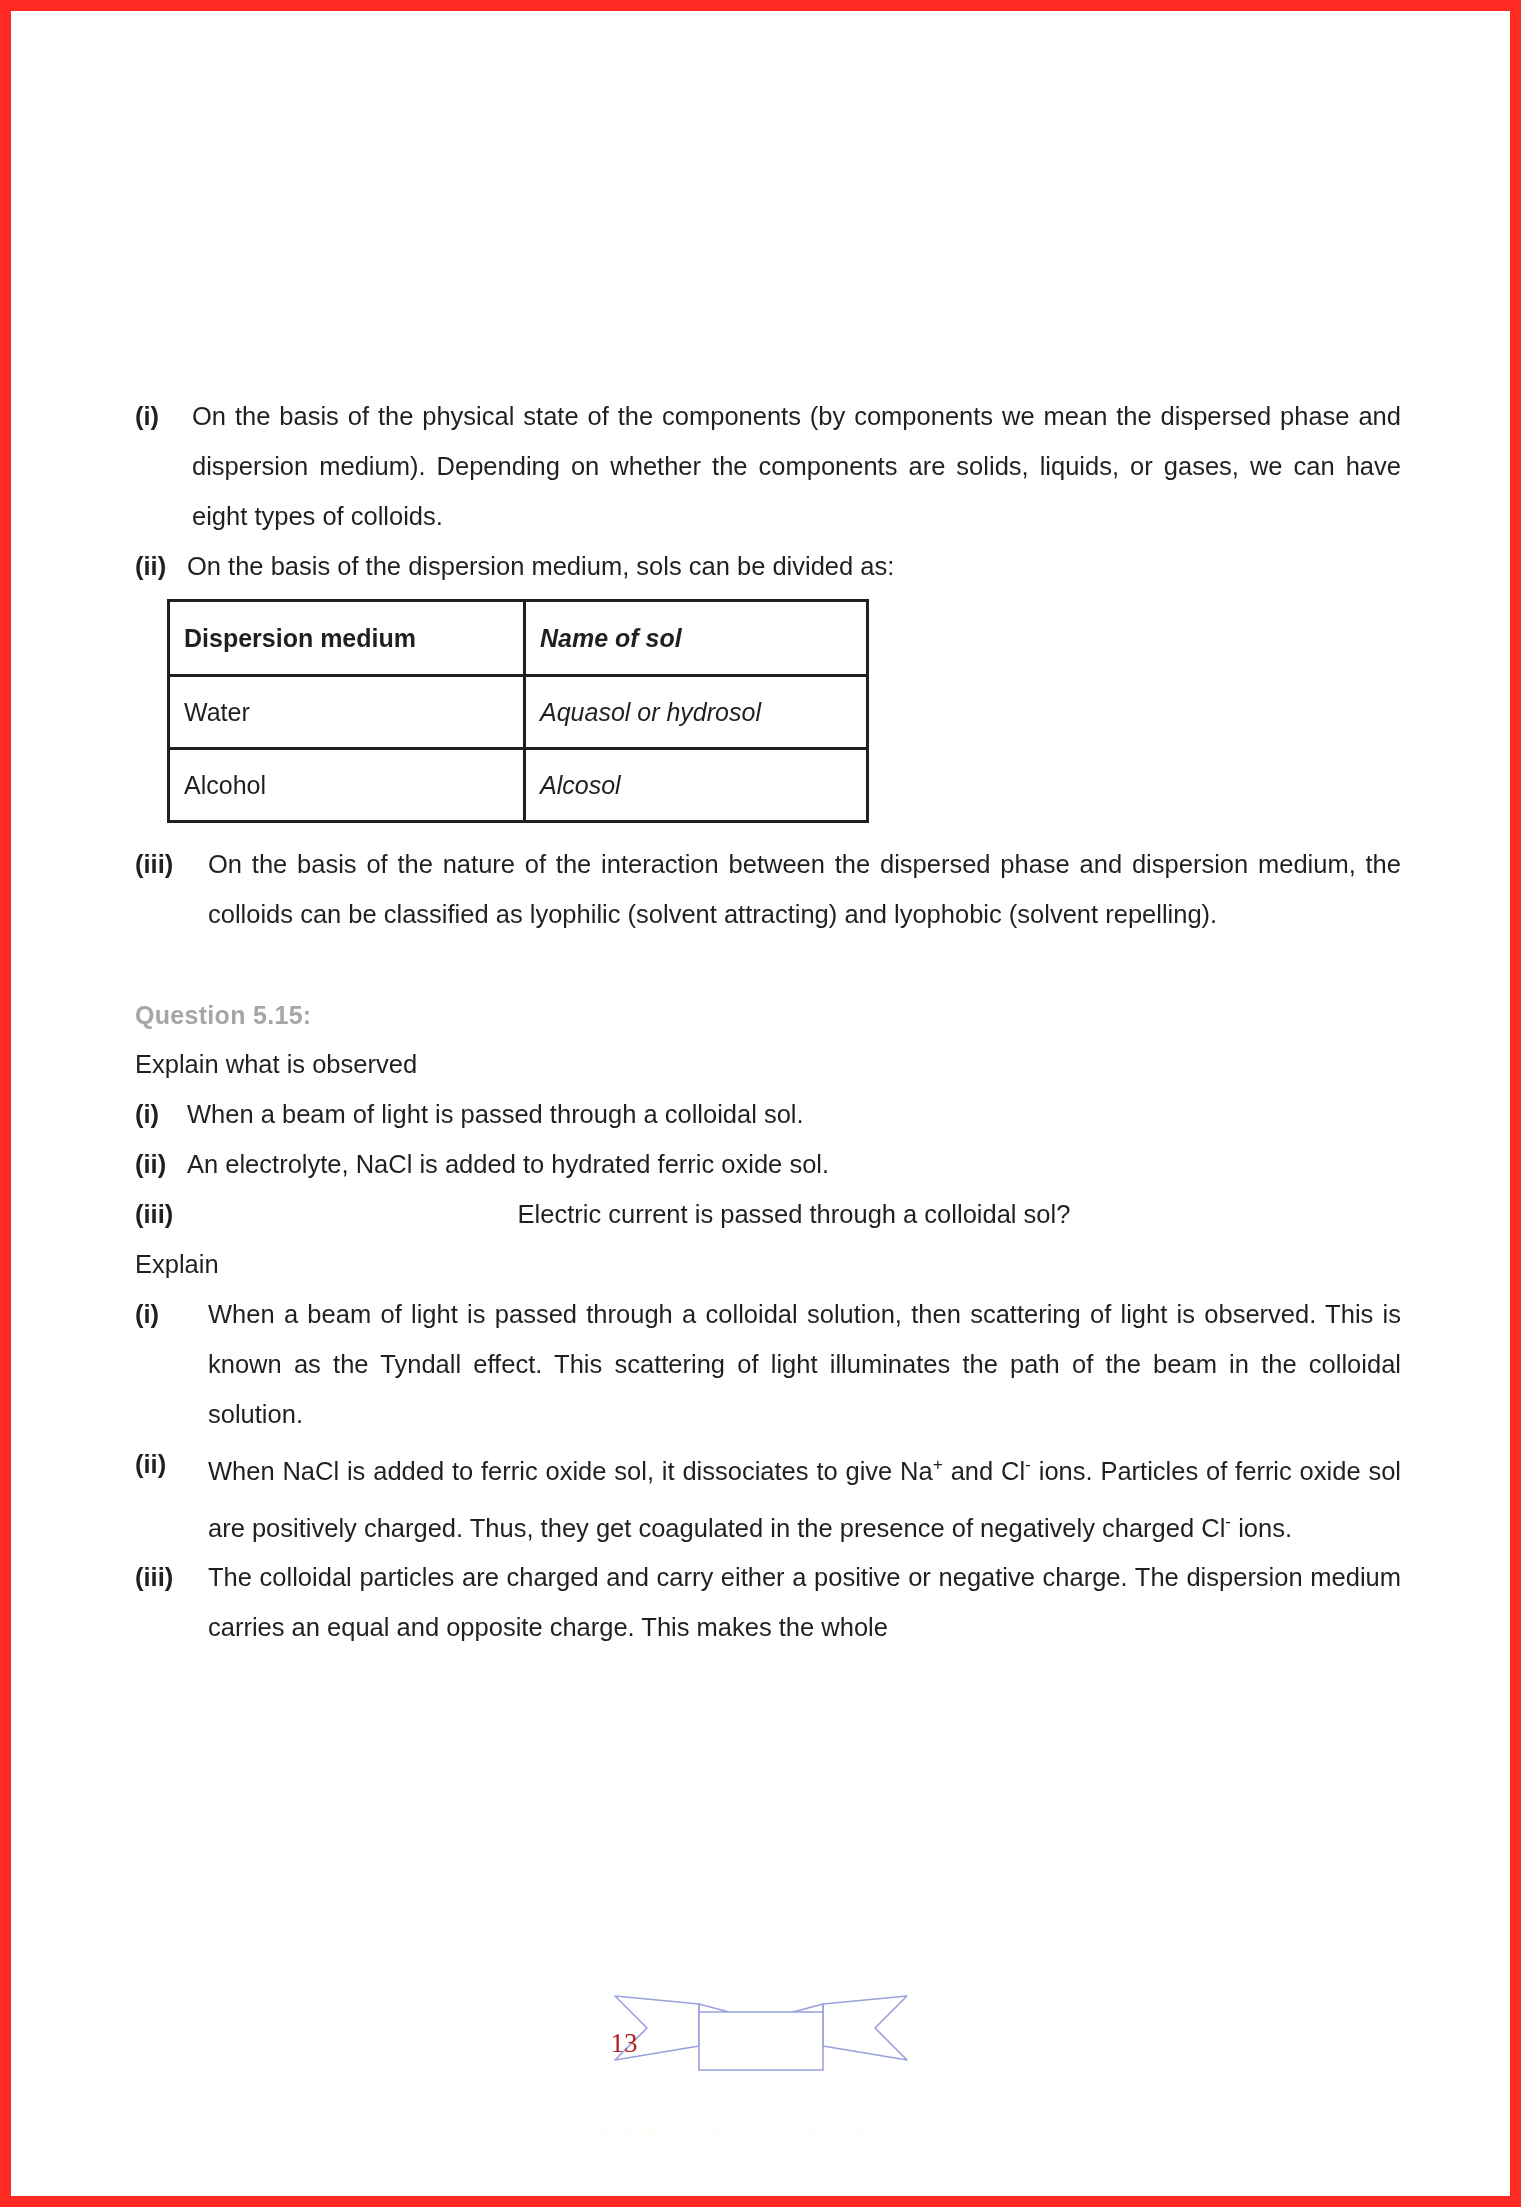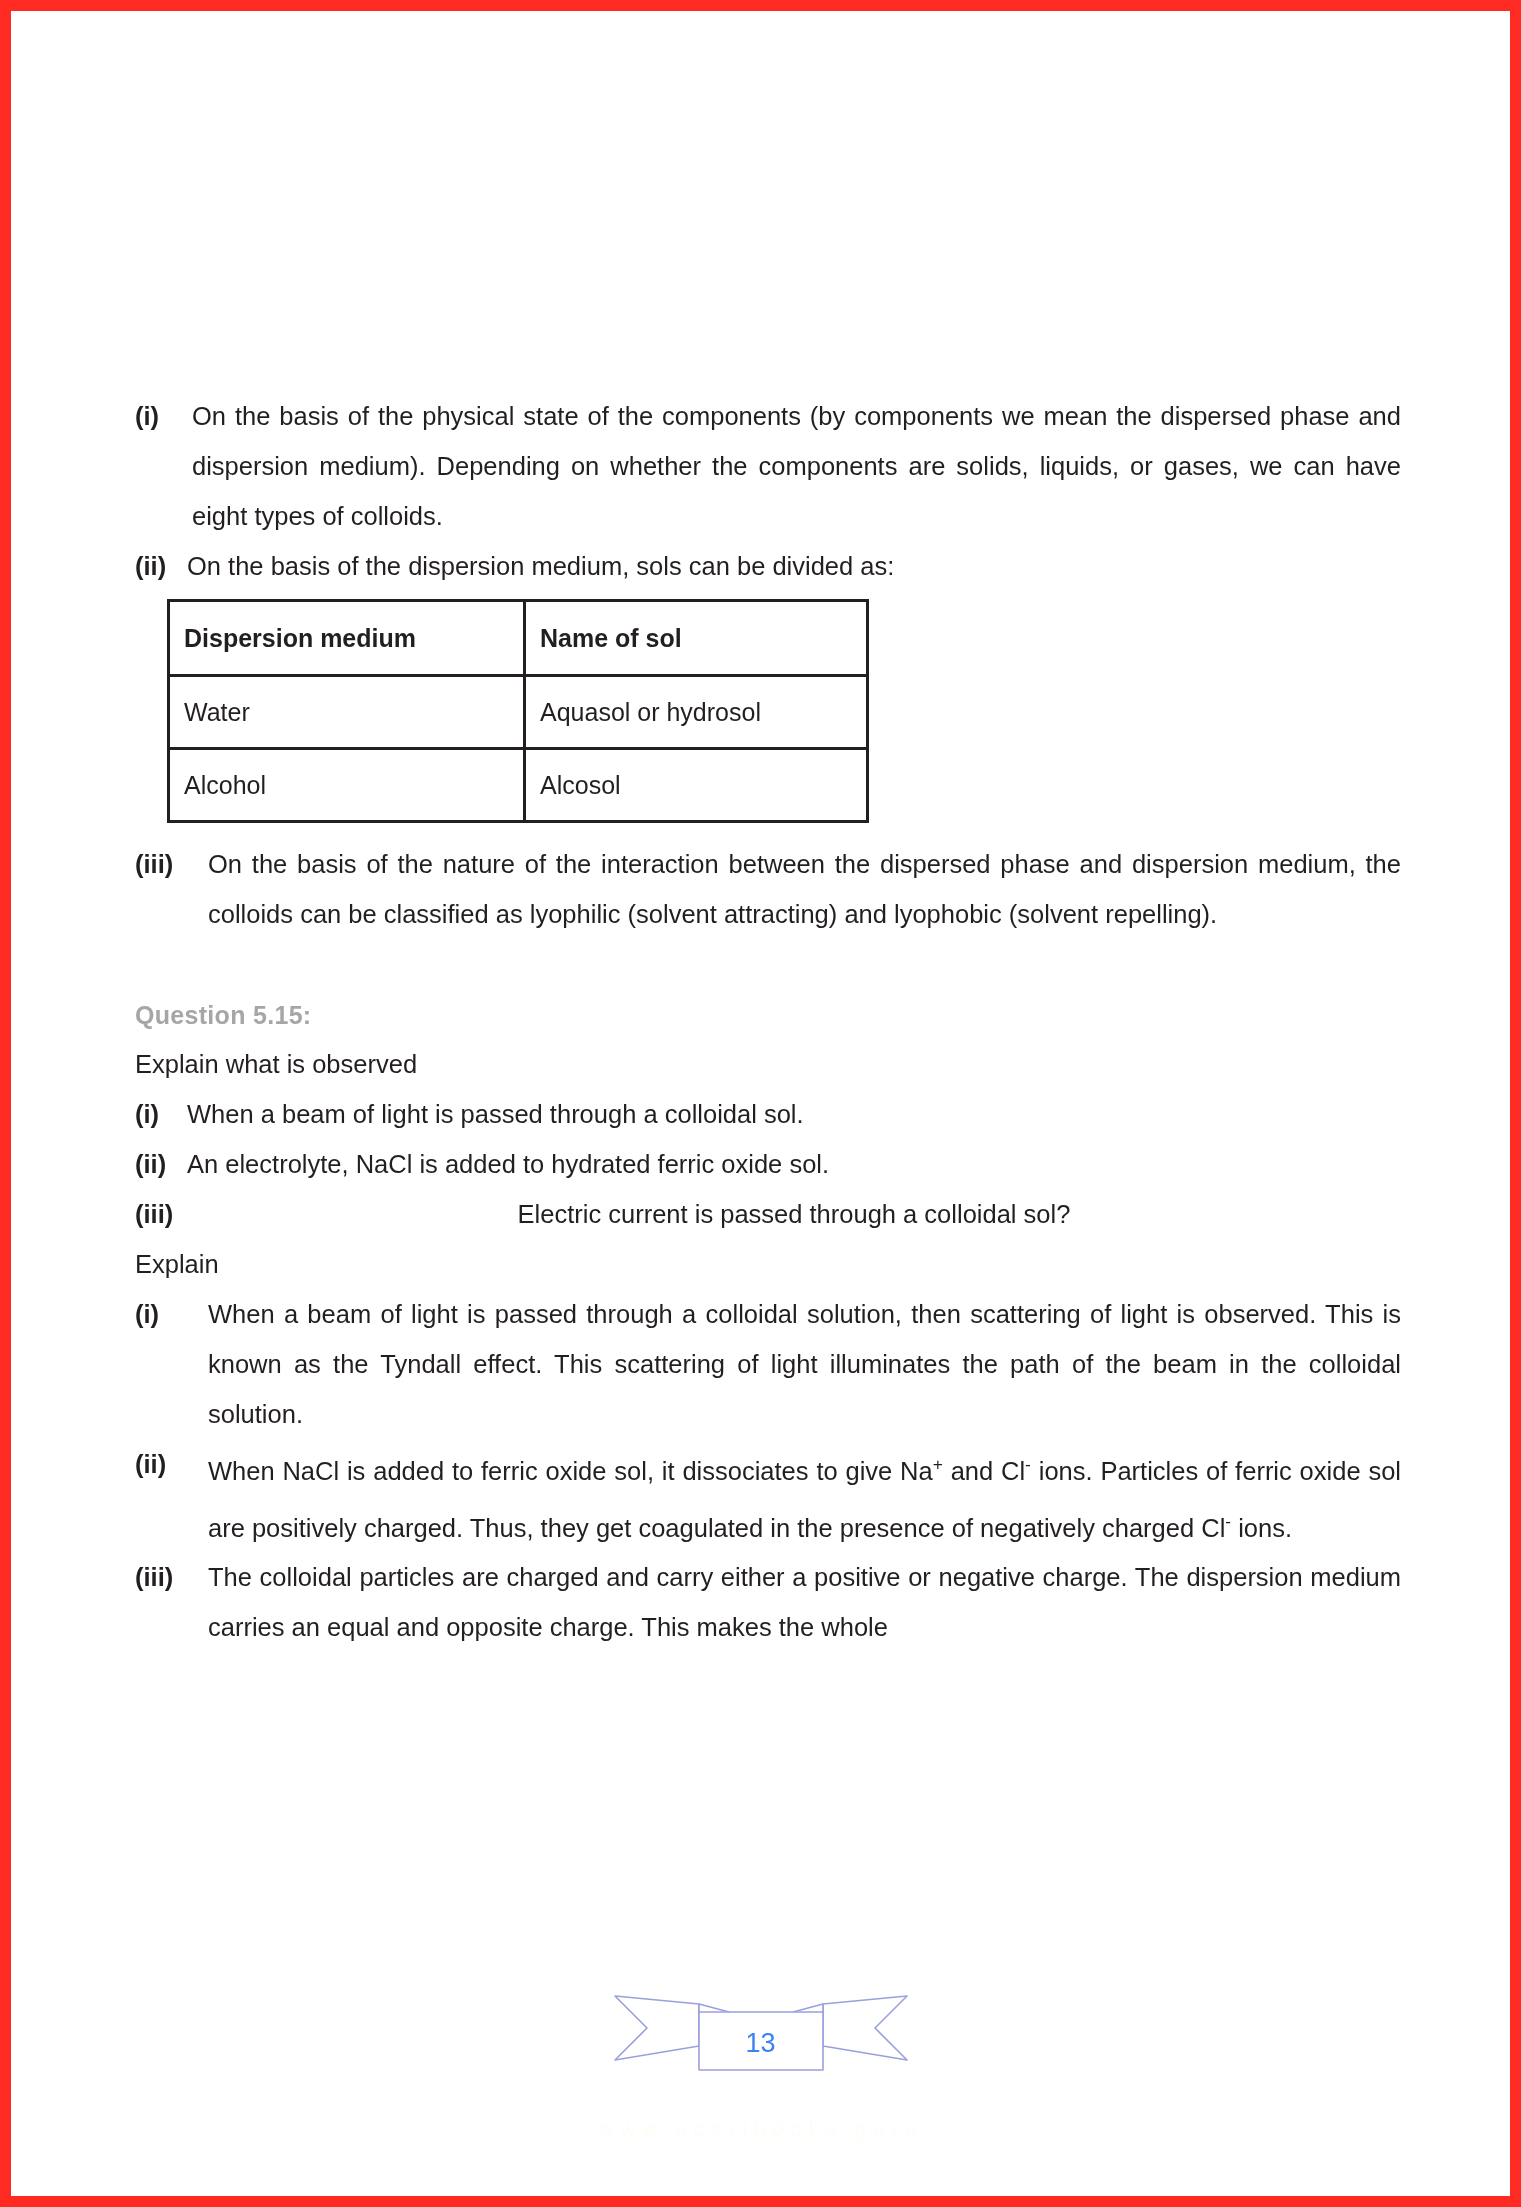--- a/index.html
+++ b/index.html
@@ -82,44 +82,44 @@
   }
   table.sol-table td {
     border: 3px solid #231f20;
     color: #231f20;
     font-size: 25px;
     padding: 4px 14px;
     height: 62px;
     vertical-align: middle;
   }
   table.sol-table td.c0 { width: 325px; }
-  table.sol-table td.c1 { width: 312px; }
+  table.sol-table td.c1 { width: 312px; font-style: italic; }
   table.sol-table tr.head td {
     font-weight: bold;
     height: 64px;
   }
 
   
   .ribbon {
     position: absolute;
     left: 50%;
     transform: translateX(-50%);
     top: 1965px;
     width: 300px;
     height: 105px;
   }
   .ribbon svg { display: block; }
   .ribbon .pgnum {
     position: absolute;
     left: 0; right: 0;
     top: 52px;
-    text-align: center;
-    font-family: Liberation Sans, sans-serif;
+    text-align: left;
+    font-family: Liberation Serif, serif;
     font-size: 27px;
-    color: #3b82f6;
+    color: #b91c1c;
   }
 
   .watermark {
     position: absolute;
     left: 0; right: 0;
     top: 2105px;
     text-align: center;
     font-size: 22px;
     color: #fffdf6;
     letter-spacing: 6px;

